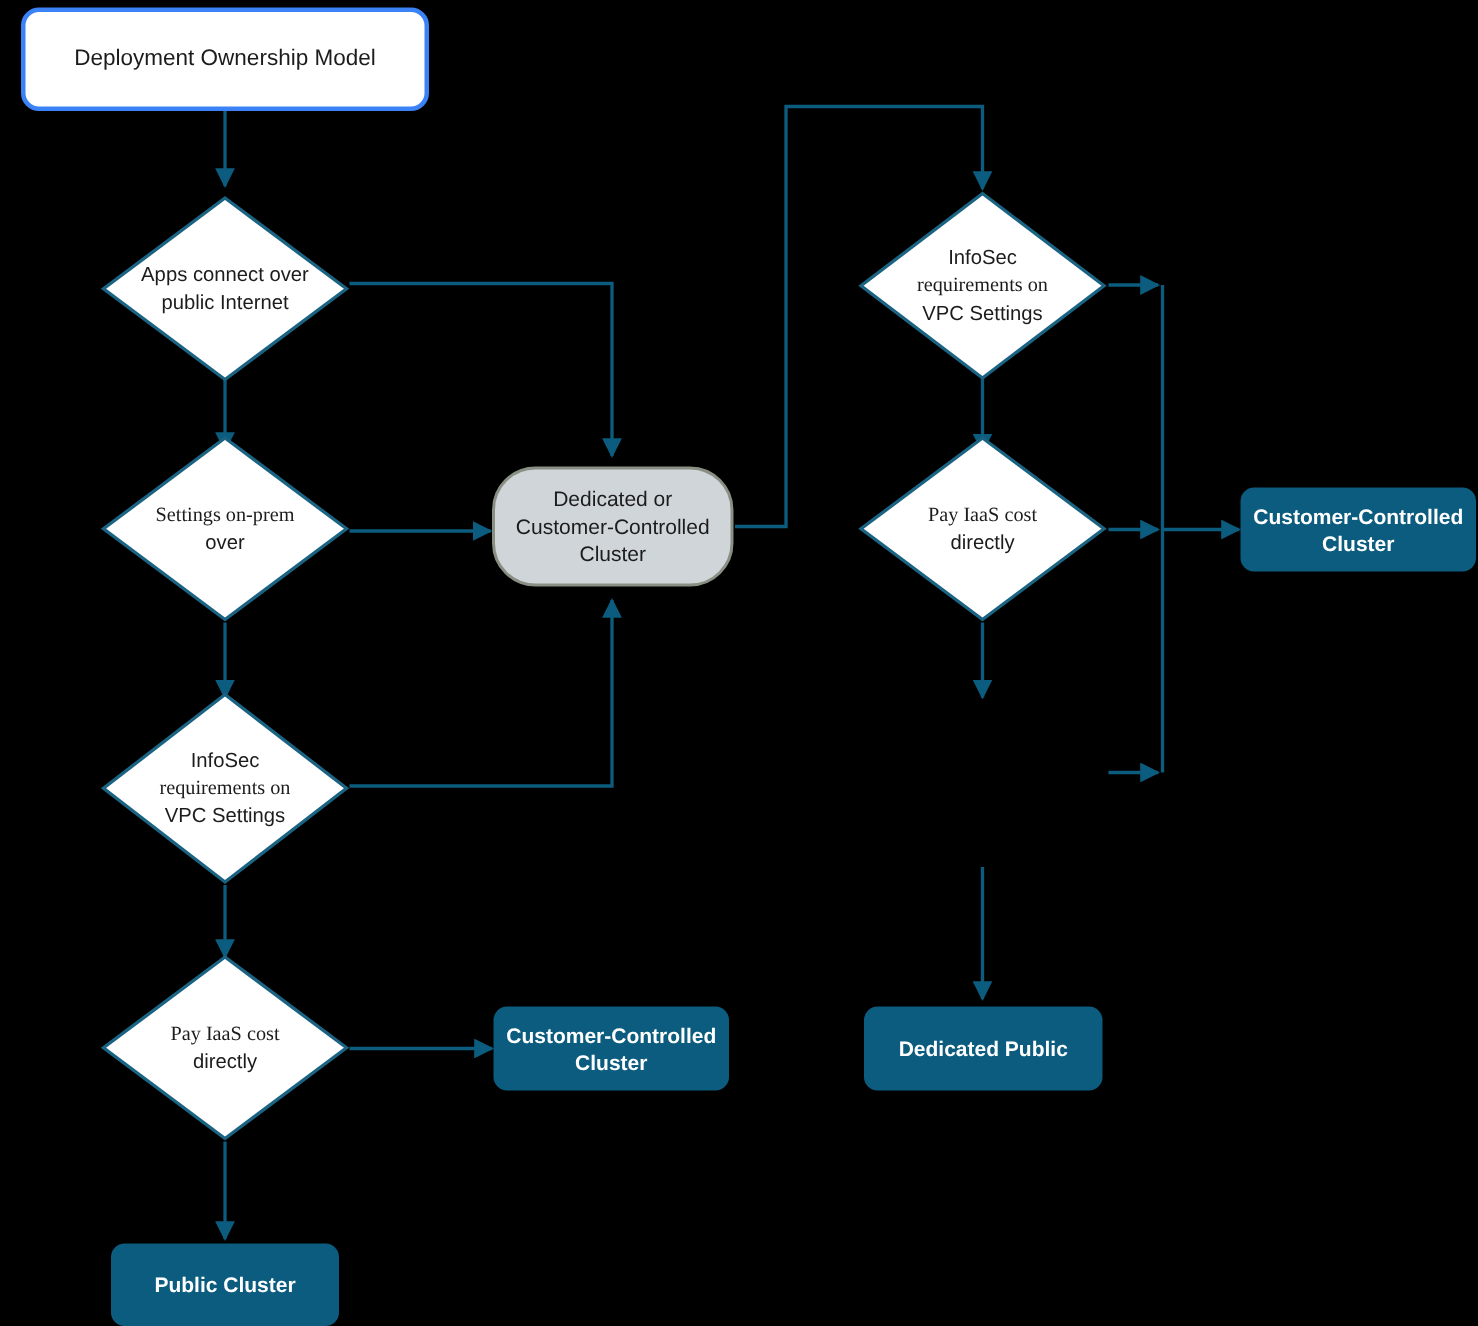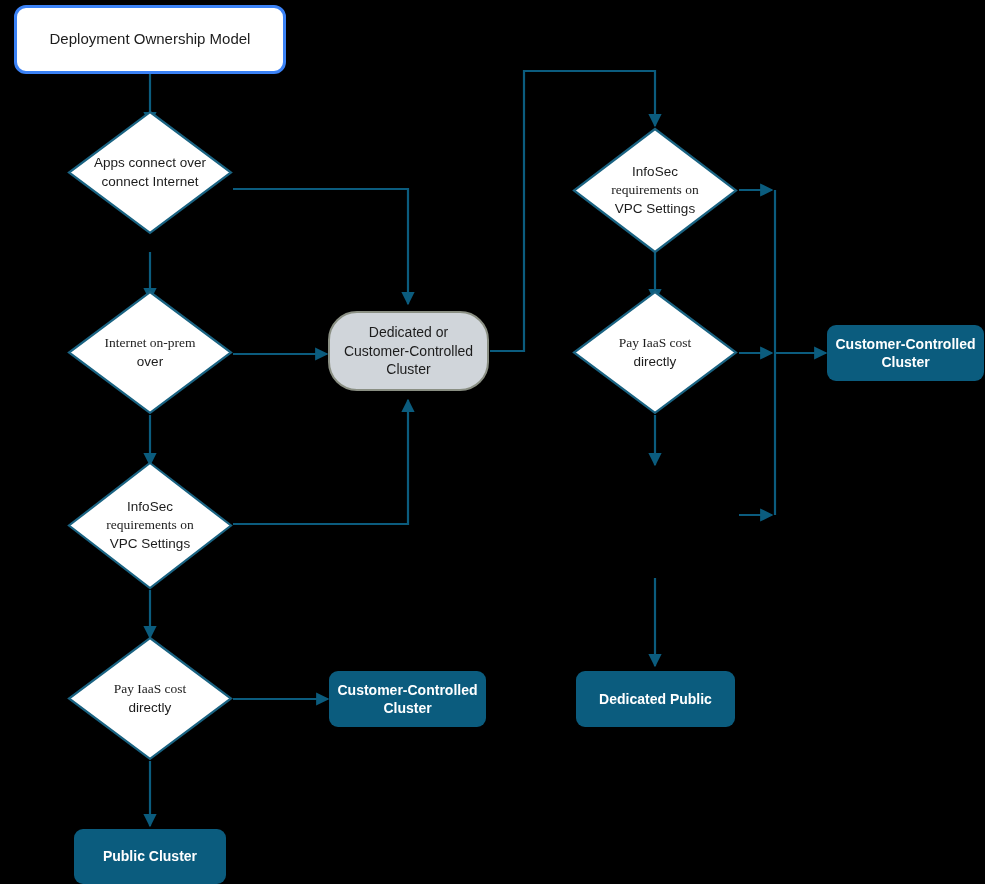--- a/index.html
+++ b/index.html
@@ -128,36 +128,36 @@
       <path d="M 775 190 L 775 515"></path>
 
       <path d="M 655 578 L 655 666" marker-end="url(#ah)"></path>
     </g>
   </svg>
 
   <div class="node start-box" style="left:14px; top:5px; width:272px; height:69px;">
     <span>Deployment Ownership Model</span>
   </div>
 
-  <div class="node decision" style="left:67px; top:110px; width:166px; height:125px;">
+  <div class="node decision" style="left:67px; top:130px; width:166px; height:125px;">
     <svg class="dia-shape" viewBox="0 0 166 125" xmlns="http://www.w3.org/2000/svg">
       <polygon points="83,2 164,62.5 83,123 2,62.5" fill="#ffffff" stroke="#1a6382" stroke-width="2.2"></polygon>
     </svg>
     <div class="dia-label">
       <div>Apps connect over</div>
-      <div>connect Internet</div>
+      <div>public Internet</div>
     </div>
   </div>
 
   <div class="node decision" style="left:67px; top:290px; width:166px; height:125px;">
     <svg class="dia-shape" viewBox="0 0 166 125" xmlns="http://www.w3.org/2000/svg">
       <polygon points="83,2 164,62.5 83,123 2,62.5" fill="#ffffff" stroke="#1a6382" stroke-width="2.2"></polygon>
     </svg>
     <div class="dia-label">
-      <div class="nowrap">Internet on-prem</div>
+      <div class="nowrap">Settings on-prem</div>
       <div>over</div>
     </div>
   </div>
 
   <div class="node decision" style="left:67px; top:461px; width:166px; height:129px;">
     <svg class="dia-shape" viewBox="0 0 166 129" xmlns="http://www.w3.org/2000/svg">
       <polygon points="83,2 164,64.5 83,127 2,64.5" fill="#ffffff" stroke="#1a6382" stroke-width="2.2"></polygon>
     </svg>
     <div class="dia-label">
       <div>InfoSec</div>

